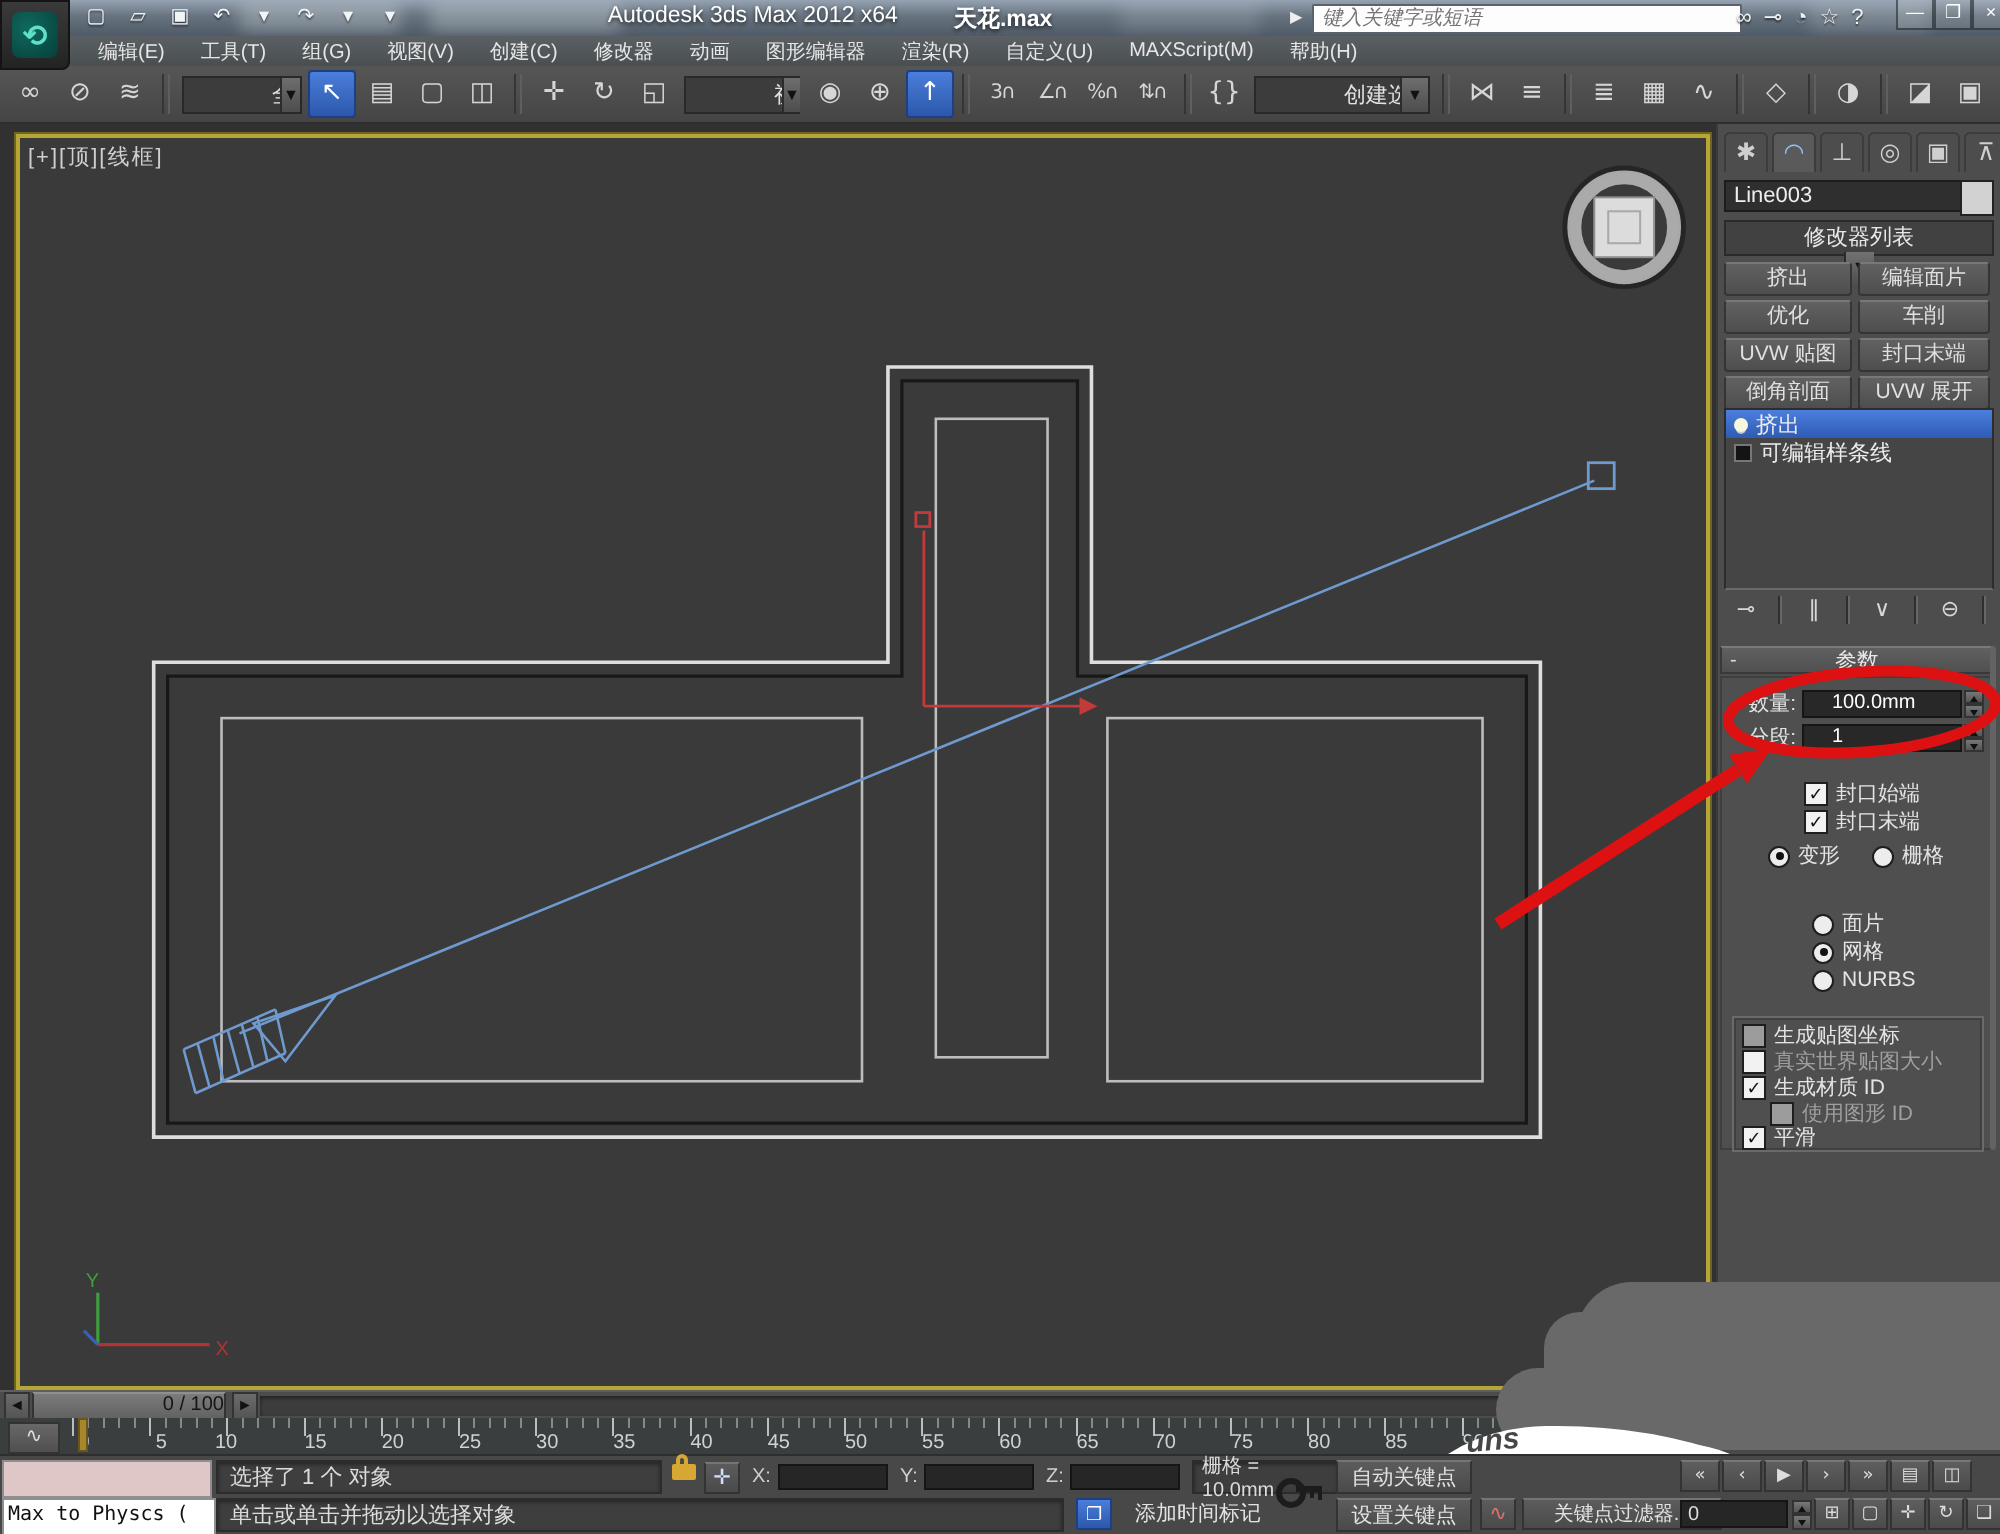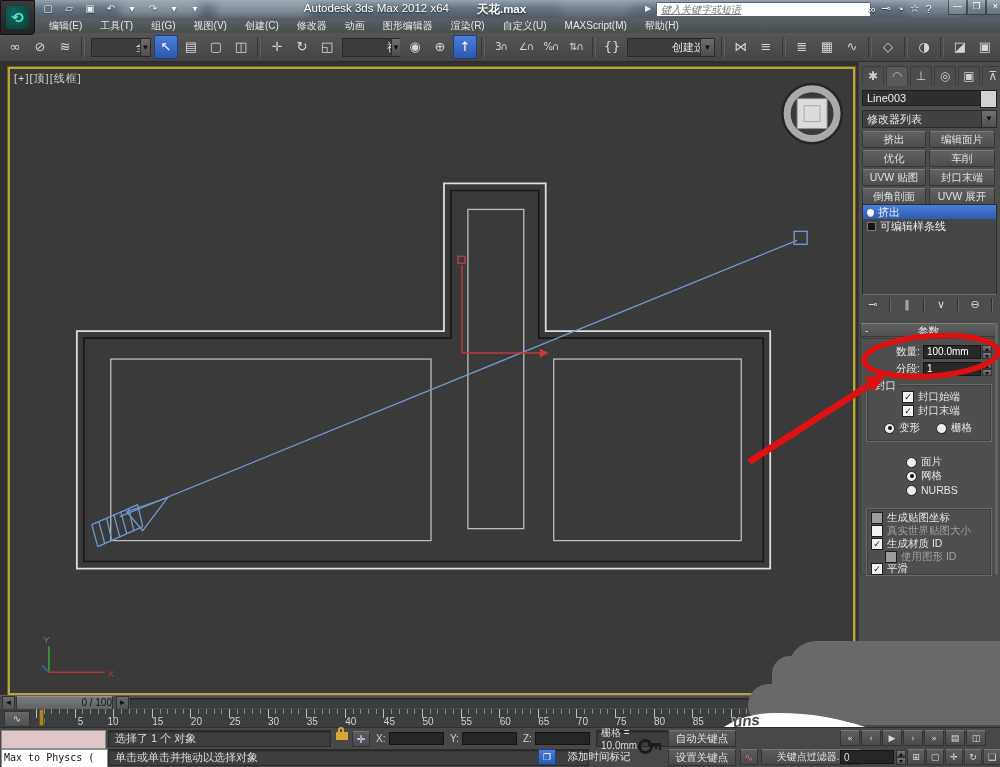--- a/index.html
+++ b/index.html
@@ -8,21 +8,21 @@
   .abs{position:absolute;}
   
   .titlebar{left:0;top:0;width:1000px;height:18px;background:linear-gradient(#95a2b1,#67737f 45%,#4e5a66);}
   .glass{position:absolute;top:1px;height:15px;background:rgba(235,240,245,.28);filter:blur(4px);border-radius:3px;}
   .logo-btn{left:0;top:0;width:33px;height:33px;background:linear-gradient(#3a3a3a,#232323);border:1px solid #141414;border-radius:0 0 4px 0;z-index:40;display:flex;align-items:center;justify-content:center;}
   .logo-swirl{width:23px;height:23px;border-radius:4px;background:radial-gradient(circle at 35% 35%,#10695f,#063f38);display:flex;align-items:center;justify-content:center;color:#5fe0c8;font-size:15px;font-weight:bold;font-family:"DejaVu Sans",sans-serif;}
   .qa{left:38px;top:1px;height:16px;display:flex;gap:1px;align-items:center;z-index:41;}
   .qa .qbtn{min-width:16px;height:14px;line-height:14px;text-align:center;font-size:10px;color:#f2f5f8;text-shadow:0 1px 1px rgba(0,0,0,.5);padding:0 2px;}
   .title-text{left:285px;top:2px;width:260px;display:flex;gap:28px;justify-content:center;font-size:11.5px;color:#fff;text-shadow:0 1px 2px rgba(0,0,0,.7);white-space:nowrap;}
   .srch-arrow{left:645px;top:4px;font-size:8px;color:#eee;}
-  .search{left:656px;top:2px;width:205px;height:13px;background:#fdfdfd;border:1px solid #5a626b;font-size:10px;font-style:italic;color:#777;padding:0 4px;border-radius:1px;text-decoration:underline;}
+  .search{left:656px;top:2px;width:205px;height:13px;background:#fdfdfd;border:1px solid #5a626b;font-size:10px;font-style:italic;color:#777;padding:0 4px;border-radius:1px;}
   .helpicons{left:868px;top:1px;display:flex;gap:6px;align-items:center;height:15px;}
   .hbtn{color:#f0f3f6;font-size:11px;text-shadow:0 1px 1px rgba(0,0,0,.6);}
   .winbtns{left:948px;top:0;display:flex;}
   .wbtn{width:17px;height:14px;line-height:13px;text-align:center;font-size:9px;color:#fff;background:rgba(255,255,255,.10);border:1px solid rgba(20,25,30,.55);border-top:none;}
   
   .menubar{left:0;top:18px;width:1000px;height:15px;background:linear-gradient(#5b6064,#494e51);display:flex;align-items:center;padding-left:40px;box-sizing:border-box;}
   .menu-item{font-size:10px;color:#e6e6e6;padding:0 9px;white-space:nowrap;}
   
   .mtoolbar{left:0;top:33px;width:1000px;height:29px;background:linear-gradient(#565656,#454545);border-bottom:1px solid #2d2d2d;display:flex;align-items:center;gap:1px;padding:0 3px;box-sizing:border-box;}
   .tbtn{width:22px;height:22px;line-height:22px;text-align:center;font-size:13px;color:#d6d6d6;border:1px solid transparent;border-radius:2px;flex:0 0 auto;font-family:"DejaVu Sans",sans-serif;overflow:hidden;}
@@ -36,38 +36,38 @@
   .workarea{left:0;top:62px;width:858px;height:633px;background:#313131;}
   .viewport{left:8px;top:67px;width:843px;height:624px;background:#3a3a3a;border:2px solid #b5a637;box-shadow:0 0 0 1px #6e661f;}
   .vp-label{left:14px;top:71px;font-size:11px;color:#cfcfcf;z-index:5;letter-spacing:1px;}
   
   .cpanel{left:858px;top:62px;width:142px;height:633px;background:#4d4d4d;border-left:1px solid #3a3a3a;box-sizing:border-box;}
   .cp-tabs{left:862px;top:66px;display:flex;gap:2px;}
   .cp-tab{width:20px;height:19px;line-height:19px;text-align:center;color:#cfcfcf;font-size:12px;border:1px solid #3c3c3c;border-bottom:none;background:#4d4d4d;border-radius:3px 3px 0 0;font-family:"DejaVu Sans",sans-serif;}
   .cp-tab.active{background:#5a5a5a;color:#8fc1ff;}
   .namefield{left:862px;top:90px;width:112px;height:14px;background:#2f2f2f;border:1px solid #1d1d1d;color:#eee;font-size:11px;padding:0 4px;line-height:14px;}
   .swatch{left:980px;top:90px;width:15px;height:16px;background:#d2d2d2;border:1px solid #222;}
-  .modlist{left:862px;top:110px;width:133px;height:16px;background:#414141;border:1px solid #2a2a2a;display:flex;align-items:center;}
+  .modlist{left:862px;top:110px;width:133px;height:16px;background:#414141;border:1px solid #2a2a2a;display:flex;align-items:center;flex-direction:column;}
   .modlist .txt{flex:1;font-size:11px;color:#e8e8e8;padding:0 4px;}
   .modlist .arr{width:14px;height:100%;background:linear-gradient(#727272,#4f4f4f);text-align:center;font-size:8px;line-height:16px;color:#111;border-left:1px solid #2a2a2a;}
   .modgrid{left:862px;top:131px;width:133px;display:grid;grid-template-columns:64px 66px;gap:2px 3px;}
   .modbtn{height:15px;line-height:15px;text-align:center;font-size:10.5px;color:#e0e0e0;background:linear-gradient(#616161,#4e4e4e);border:1px solid #353535;border-top-color:#787878;border-radius:2px;white-space:nowrap;overflow:hidden;}
   .stackbox{left:862px;top:204px;width:133px;height:89px;background:#454545;border:1px solid #2c2c2c;border-bottom-color:#6a6a6a;}
   .stk-row{height:14px;display:flex;align-items:center;gap:4px;font-size:11px;color:#ececec;padding-left:4px;}
   .stk-row.sel{background:linear-gradient(#4b7fdd,#2e5bb4);}
   .bulb{width:7px;height:7px;border-radius:50%;background:#f7f7e0;box-shadow:0 2px 0 -1px #c9c9c9;flex:0 0 auto;}
   .sqic{width:7px;height:7px;background:#141414;border:1px solid #777;flex:0 0 auto;}
   .stktools{left:864px;top:297px;display:flex;gap:7px;align-items:center;}
   .stkbtn{width:18px;height:16px;line-height:16px;text-align:center;color:#d8d8d8;font-size:11px;font-family:"DejaVu Sans",sans-serif;}
   .stksep{width:1px;height:14px;background:#2e2e2e;border-right:1px solid #676767;}
   .rollout-h{left:860px;top:323px;width:137px;height:14px;background:linear-gradient(#606060,#505050);border:1px solid #393939;border-top-color:#7a7a7a;font-size:11px;color:#e8e8e8;text-align:center;line-height:14px;box-sizing:border-box;}
   .rollout-minus{left:865px;top:325px;font-size:10px;color:#ddd;}
   .rollout-b{left:860px;top:338px;width:137px;height:237px;background:#4f4f4f;border:1px solid #3e3e3e;box-sizing:border-box;}
   .prow{position:absolute;height:14px;display:flex;align-items:center;font-size:10.5px;color:#e4e4e4;white-space:nowrap;}
-  .pfield{background:#282828;border:1px solid #161616;color:#fff;font-size:10px;height:12px;line-height:12px;padding:0 3px;}
+  .pfield{background:#282828;border:1px solid #161616;color:#fff;font-size:10px;height:12px;line-height:12px;padding:0 14px;}
   .spin{width:10px;height:14px;display:flex;flex-direction:column;margin-left:1px;}
   .spin i{flex:1;background:linear-gradient(#777,#555);border:1px solid #333;position:relative;}
   .spin i::after{content:"";position:absolute;left:2px;border-left:2.5px solid transparent;border-right:2.5px solid transparent;}
   .spin i.up::after{top:2px;border-bottom:3px solid #111;}
   .spin i.dn::after{top:2px;border-top:3px solid #111;}
   .pgroup{position:absolute;border:1px solid #6a6a6a;box-shadow:inset 0 0 0 1px #404040;}
   .pgroup .cap{position:absolute;top:-6px;left:5px;background:#4f4f4f;padding:0 3px;font-size:10.5px;color:#e4e4e4;}
   .cb{width:10px;height:10px;background:#f2f2f2;border:1px solid #1e1e1e;display:inline-flex;align-items:center;justify-content:center;font-size:9px;color:#111;margin-right:4px;flex:0 0 auto;}
   .cb.dim{background:#9c9c9c;}
   .rd{width:9px;height:9px;border-radius:50%;background:#ededed;border:1px solid #1e1e1e;display:inline-flex;align-items:center;justify-content:center;margin-right:4px;flex:0 0 auto;}
@@ -332,23 +332,20 @@
   </div>
   <div class="prow" style="left:872px;top:362px;width:120px;justify-content:flex-end;position:absolute;">
     <span>分段:</span>
     <span class="pfield" style="width:50px;margin-left:3px;">1</span>
     <span class="spin">
         <i class="up"></i>
         <i class="dn"></i>
       </span>
   </div>
 
-  <div class="pgroup" style="left:866px;top:384px;width:124px;height:56px;">
-    <span class="cap">封口</span>
-  </div>
   <div class="prow" style="left:902px;top:390px;position:absolute;">
     <span class="cb">✓</span>
     <span>封口始端</span>
   </div>
   <div class="prow" style="left:902px;top:404px;position:absolute;">
     <span class="cb">✓</span>
     <span>封口末端</span>
   </div>
   <div class="prow" style="left:884px;top:421px;position:absolute;">
     <span class="rd on"></span>
@@ -423,21 +420,21 @@
       <span class="rlab" style="left: 698.2px;">85</span>
       <span class="rlab" style="left: 736.8px;">90</span>
     </div>
   <div class="abs frame-marker"></div>
   <div class="abs ruler-icon">∿</div>
 
   <div class="abs statusbar">
     <div class="sb listener-pink"></div>
     <div class="sb listener-white">Max to Physcs (</div>
     <div class="sb well" style="left:108px;top:2px;width:223px;height:17px;">选择了 1 个 对象</div>
-    <div class="sb well" style="left:108px;top:21px;width:481px;height:17px;">单击或单击并拖动以选择对象</div>
+    <div class="sb well" style="left:108px;top:21px;width:424px;height:17px;">单击或单击并拖动以选择对象</div>
 
     <div class="sb sbtn" style="left:352px;top:3px;width:18px;height:16px;color:#cfe0ff;">✛</div>
     <span class="sb coordlab" style="left:376px;top:5px;">X:</span>
     <div class="sb coordfield" style="left:389px;top:4px;width:55px;"></div>
     <span class="sb coordlab" style="left:450px;top:5px;">Y:</span>
     <div class="sb coordfield" style="left:462px;top:4px;width:55px;"></div>
     <span class="sb coordlab" style="left:523px;top:5px;">Z:</span>
     <div class="sb coordfield" style="left:535px;top:4px;width:55px;"></div>
     <div class="sb well" style="left:596px;top:2px;width:74px;height:17px;font-size:10px;padding:0 4px;">栅格 = 10.0mm</div>
 

